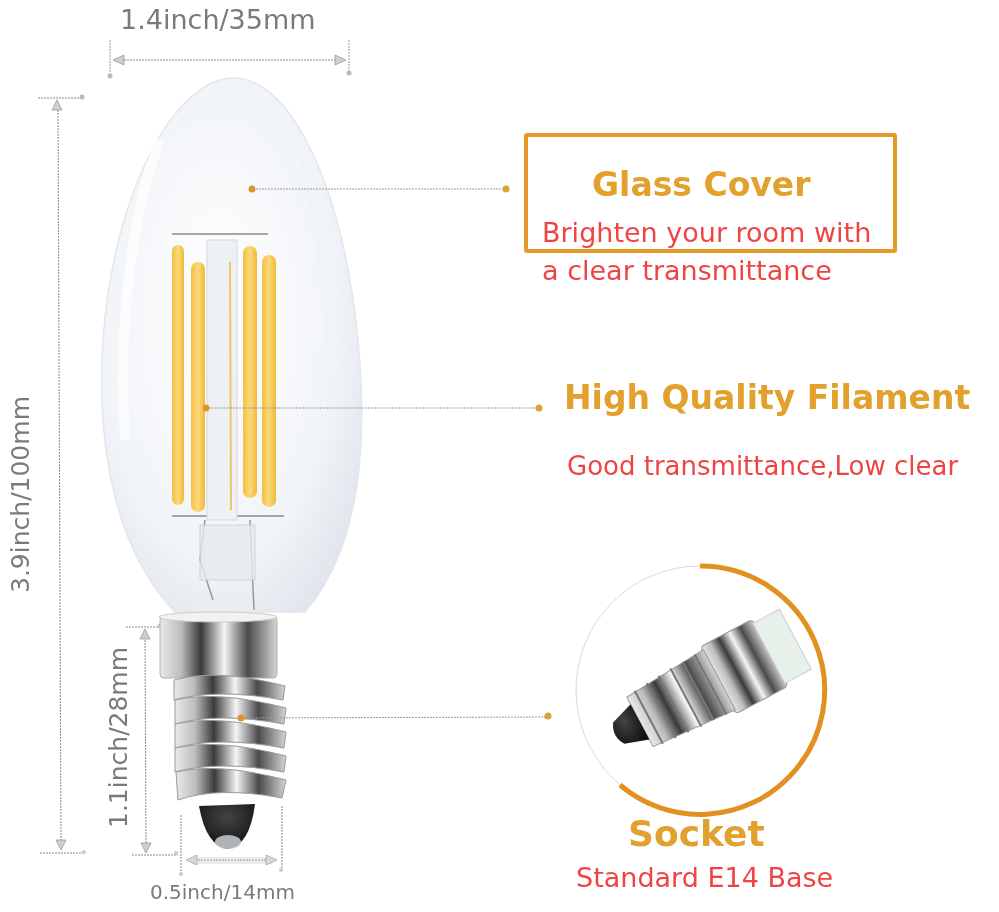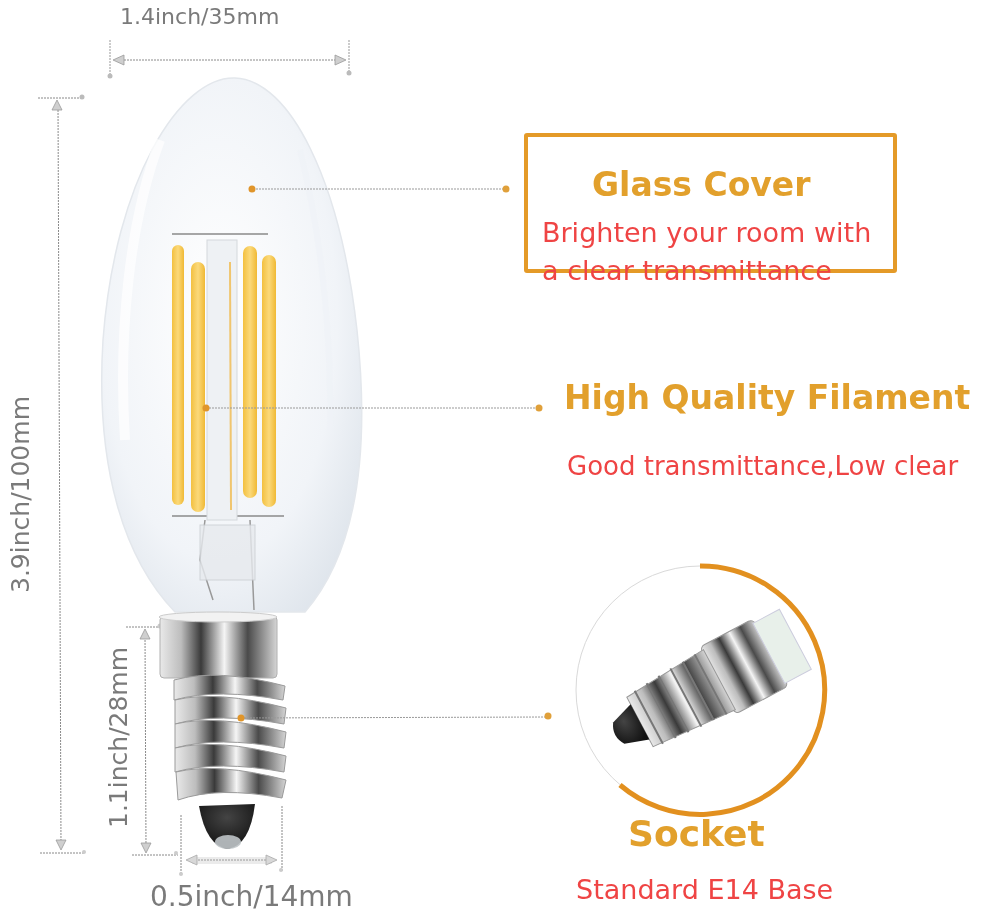--- a/index.html
+++ b/index.html
@@ -137,31 +137,31 @@
     <g transform="translate(700,690) rotate(-28)">
       <rect x="20" y="-38" width="60" height="76" rx="5" fill="url(#metalGrad)" stroke="#999"></rect>
       <rect x="78" y="-34" width="30" height="68" fill="#e8f0ea" stroke="#ccd"></rect>
       <path d="M-68,-28 L22,-34 L22,34 L-68,28 Z" fill="url(#metalGrad)" stroke="#999"></path>
       <path d="M-58,-30 L-58,30 M-44,-31 L-44,31 M-30,-32 L-30,32 M-16,-33 L-16,33 M-2,-33 L-2,33 M12,-34 L12,34" stroke="#777" stroke-width="2"></path>
       <path d="M-68,-20 L-92,-12 Q-100,0 -92,12 L-68,20 Z" fill="url(#tipGrad)"></path>
     </g>
   </g>
 </svg>
 
-<div class="abs dim-text" style="left:120px; top:4px; font-size:22px;">1.4inch/35mm</div>
+<div class="abs dim-text" style="left:120px; top:4px; font-size:27px;">1.4inch/35mm</div>
 
 <div class="abs dim-text vert-text" style="left:6px; top:593px; font-size:25px;">3.9inch/100mm</div>
 
 <div class="abs dim-text vert-text" style="left:104px; top:828px; font-size:25px;">1.1inch/28mm</div>
 
-<div class="abs dim-text" style="left:150px; top:880px; font-size:28px;">0.5inch/14mm</div>
+<div class="abs dim-text" style="left:150px; top:880px; font-size:20px;">0.5inch/14mm</div>
 
-<div class="abs box" style="left:524px; top:133px; width:373px; height:140px;">
+<div class="abs box" style="left:524px; top:133px; width:373px; height:120px;">
   <div class="abs orange" style="left:64px; top:28px; font-size:33px;">Glass Cover</div>
   <div class="abs gray" style="left:14px; top:80px; font-size:27px;">Brighten your room with</div>
   <div class="abs gray" style="left:14px; top:118px; font-size:27px;">a clear transmittance</div>
 </div>
 
 <div class="abs orange" style="left:564px; top:378px; font-size:33px;">High Quality Filament</div>
 <div class="abs gray" style="left:567px; top:451px; font-size:26px;">Good transmittance,Low clear</div>
 
 <div class="abs orange" style="left:628px; top:813px; font-size:36px;">Socket</div>
-<div class="abs gray" style="left:576px; top:862px; font-size:27px;margin-top:12px;">Standard E14 Base</div>
+<div class="abs gray" style="left:576px; top:862px; font-size:27px;">Standard E14 Base</div>
 
 </body></html>

